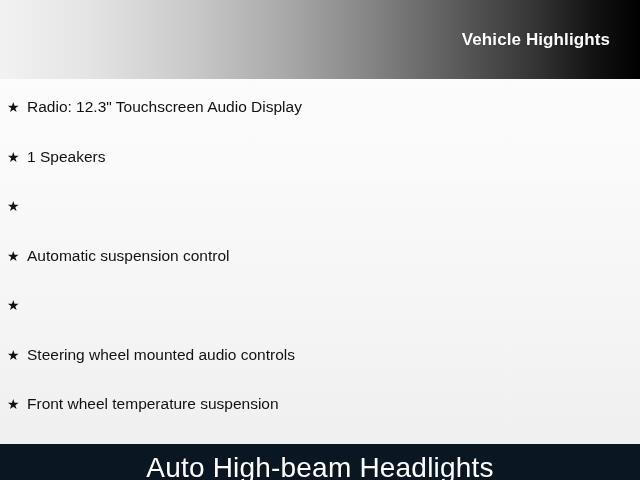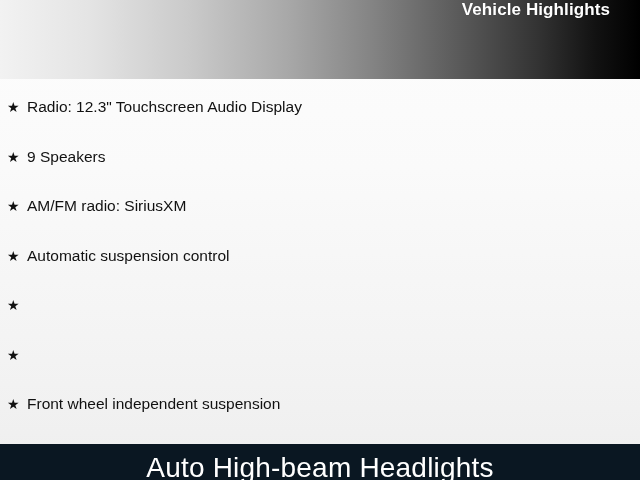--- a/index.html
+++ b/index.html
@@ -32,21 +32,21 @@
         #f2f2f2 0%,
         #e4e4e4 14%,
         #c9c9c9 30%,
         #a8a8a8 45%,
         #848484 58%,
         #5c5c5c 71%,
         #333333 84%,
         #121212 93%,
         #000000 100%);
     display: flex;
-    align-items: flex-start;
+    align-items: center;
     justify-content: flex-end;
   }
   .header-title {
     color: #ffffff;
     font-size: 17px;
     font-weight: bold;
     letter-spacing: 0.1px;
     padding-right: 30px;
     white-space: nowrap;
     text-shadow: 0 0 1px rgba(0,0,0,0.35);
@@ -112,44 +112,44 @@
 
   <ul class="highlights">
 
     <li class="highlight-item">
       <span class="bullet-star">★</span>
       <span class="highlight-text">Radio: 12.3" Touchscreen Audio Display</span>
     </li>
 
     <li class="highlight-item">
       <span class="bullet-star">★</span>
-      <span class="highlight-text">9 Speakers</span>
+      <span class="highlight-text">1 Speakers</span>
     </li>
 
     <li class="highlight-item">
       <span class="bullet-star">★</span>
-      <span class="highlight-text">AM/FM radio: SiriusXM</span>
     </li>
 
     <li class="highlight-item">
       <span class="bullet-star">★</span>
       <span class="highlight-text">Automatic suspension control</span>
     </li>
 
     <li class="highlight-item">
       <span class="bullet-star">★</span>
     </li>
 
     <li class="highlight-item">
       <span class="bullet-star">★</span>
+      <span class="highlight-text">Steering wheel mounted audio controls</span>
     </li>
 
     <li class="highlight-item">
       <span class="bullet-star">★</span>
-      <span class="highlight-text">Front wheel independent suspension</span>
+      <span class="highlight-text">Front wheel temperature suspension</span>
     </li>
 
   </ul>
 
   <div class="footer">
     <div class="footer-text">Auto High-beam Headlights</div>
   </div>
 
 </div>
 

